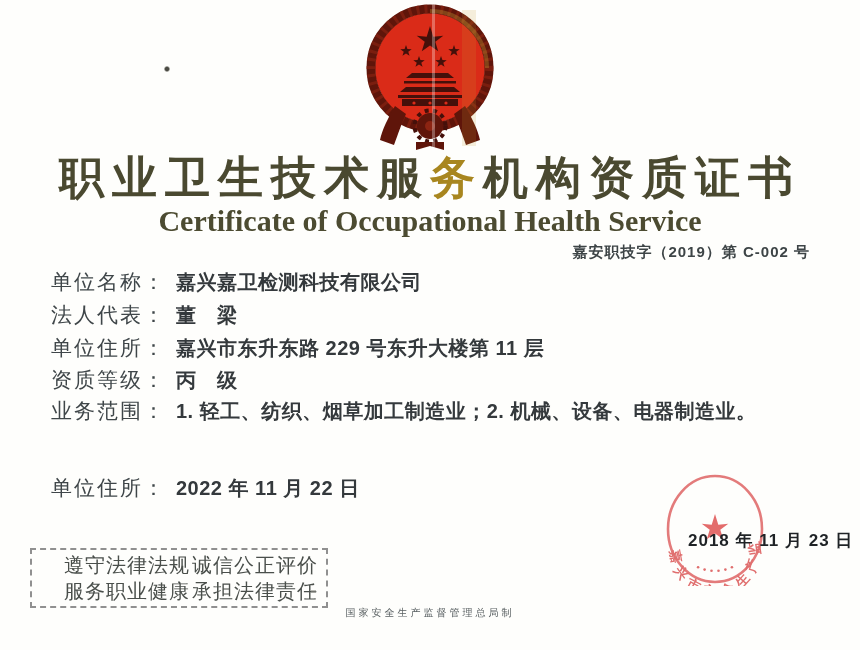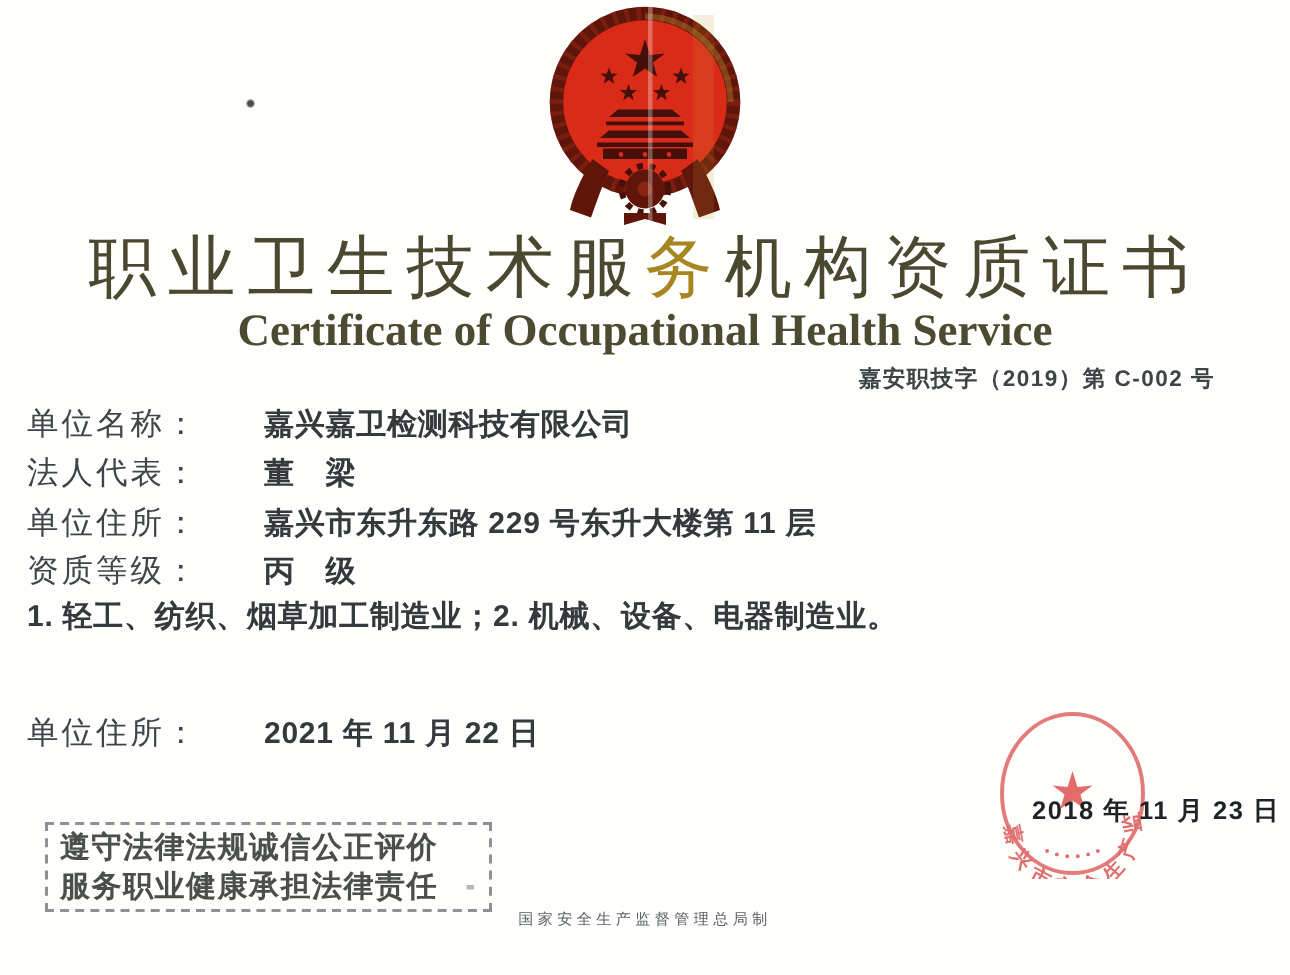--- a/index.html
+++ b/index.html
@@ -5,51 +5,51 @@
   html,body{margin:0;padding:0;}
   body{width:860px;height:650px;background:#ffffff;overflow:hidden;
        font-family:"Liberation Sans",sans-serif;}
   .page{position:relative;width:860px;height:650px;background:#fefefc;}
 
   
   .emblem{position:absolute;left:362px;top:4px;width:136px;height:148px;}
 
   
   .title{position:absolute;top:148px;left:0;width:100%;text-align:center;
-         font-family:"Liberation Serif","DejaVu Serif",serif;font-weight:normal;
+         font-family:"Liberation Serif","DejaVu Serif",serif;font-weight:bold;
          font-size:45px;letter-spacing:8px;color:#4a4930;white-space:nowrap;}
   .title .gold{color:#a8861f;}
   .subtitle{position:absolute;top:204px;left:0;width:100%;text-align:center;
             font-family:Liberation Serif, serif;font-weight:bold;
             font-size:30px;color:#4c4b31;white-space:nowrap;}
   .certno{position:absolute;top:243px;right:50px;font-size:15px;font-weight:bold;
           color:#3d4446;letter-spacing:1px;}
 
   
-  .row{position:absolute;left:18px;display:flex;align-items:baseline;white-space:nowrap;gap:33px;}
+  .row{position:absolute;left:51px;display:flex;align-items:baseline;white-space:nowrap;}
   .row .lbl{display:inline-block;width:125px;font-family:"Liberation Serif","DejaVu Serif",serif;
             font-size:21px;letter-spacing:2px;color:#3f4649;}
   .row .val{font-size:20px;font-weight:bold;color:#34393c;letter-spacing:0.5px;}
   .r0{top:268px}.r1{top:301px}.r2{top:334px}.r3{top:366px}.r4{top:397px}
   .rvalid{top:474px}
 
   
   .issue-date{position:absolute;left:644px;top:529px;font-size:17px;font-weight:bold;
               color:#1f2326;letter-spacing:1px;z-index:3;white-space:nowrap;margin-left:44px;}
 
   
   .seal{position:absolute;left:663px;top:472px;width:104px;height:114px;opacity:.88;z-index:2;}
 
   
   .motto{position:absolute;left:30px;top:548px;width:278px;height:52px;
          border:2px dashed #909090;padding:2px 8px;display:flex;flex-direction:column;
          justify-content:space-around;}
-  .motto .mrow{display:flex;
-         font-family:"Liberation Serif","DejaVu Serif",serif;font-weight:bold;
-         font-size:20px;color:#4a4f4b;letter-spacing:1px;line-height:25px;white-space:nowrap;}
+  .motto .mrow{display:flex;justify-content:space-between;
+         font-family:"Liberation Serif","DejaVu Serif",serif;font-weight:normal;
+         font-size:20px;color:#4a4f4b;letter-spacing:1px;line-height:25px;white-space:nowrap;margin-left:24px;}
 
   
   .footer{position:absolute;top:606px;left:0;width:100%;text-align:center;
           font-size:10px;color:#585f61;letter-spacing:3px;white-space:nowrap;}
 
   
   .speck{position:absolute;left:164px;top:66px;width:6px;height:6px;border-radius:50%;
          background:radial-gradient(circle,#4b4b44 0 40%,rgba(120,120,110,.35) 70%,transparent 100%);}
   .speck2{position:absolute;left:311px;top:590px;width:5px;height:3px;background:#8a8a84;opacity:.6;}
 </style>
@@ -112,26 +112,27 @@
   </div>
   <div class="row r2">
     <span class="lbl">单位住所：</span>
     <span class="val">嘉兴市东升东路 229 号东升大楼第 11 层</span>
   </div>
   <div class="row r3">
     <span class="lbl">资质等级：</span>
     <span class="val">丙　级</span>
   </div>
   <div class="row r4">
+    <span class="lbl">业务范围：</span>
     <span class="val">1. 轻工、纺织、烟草加工制造业；2. 机械、设备、电器制造业。</span>
   </div>
 
   <div class="row rvalid">
     <span class="lbl">单位住所：</span>
-    <span class="val">2021 年 11 月 22 日</span>
+    <span class="val">2022 年 11 月 22 日</span>
   </div>
 
   <svg class="seal" viewBox="0 0 104 114" xmlns="http://www.w3.org/2000/svg">
     <defs>
       <path id="sealArc" d="M 9.5,68.4 A 44,44 0 1 0 94.5,68.4" fill="none"></path>
     </defs>
     <ellipse cx="52" cy="57" rx="47" ry="53" fill="none" stroke="#e06a6a" stroke-width="2.6"></ellipse>
     <polygon fill="#e05858" points="52,42 55.3,52.7 65.3,51.7 57.3,57.7 60.2,67.3 52,61.6 43.8,67.3 46.7,57.7 38.7,51.7 48.7,52.7"></polygon>
     <text font-size="13.5" fill="#dc5b5b" letter-spacing="6" font-family="Liberation Sans, sans-serif" font-weight="bold">
       <textPath href="#sealArc" startOffset="10">嘉兴市安全生产监督管理局</textPath>

